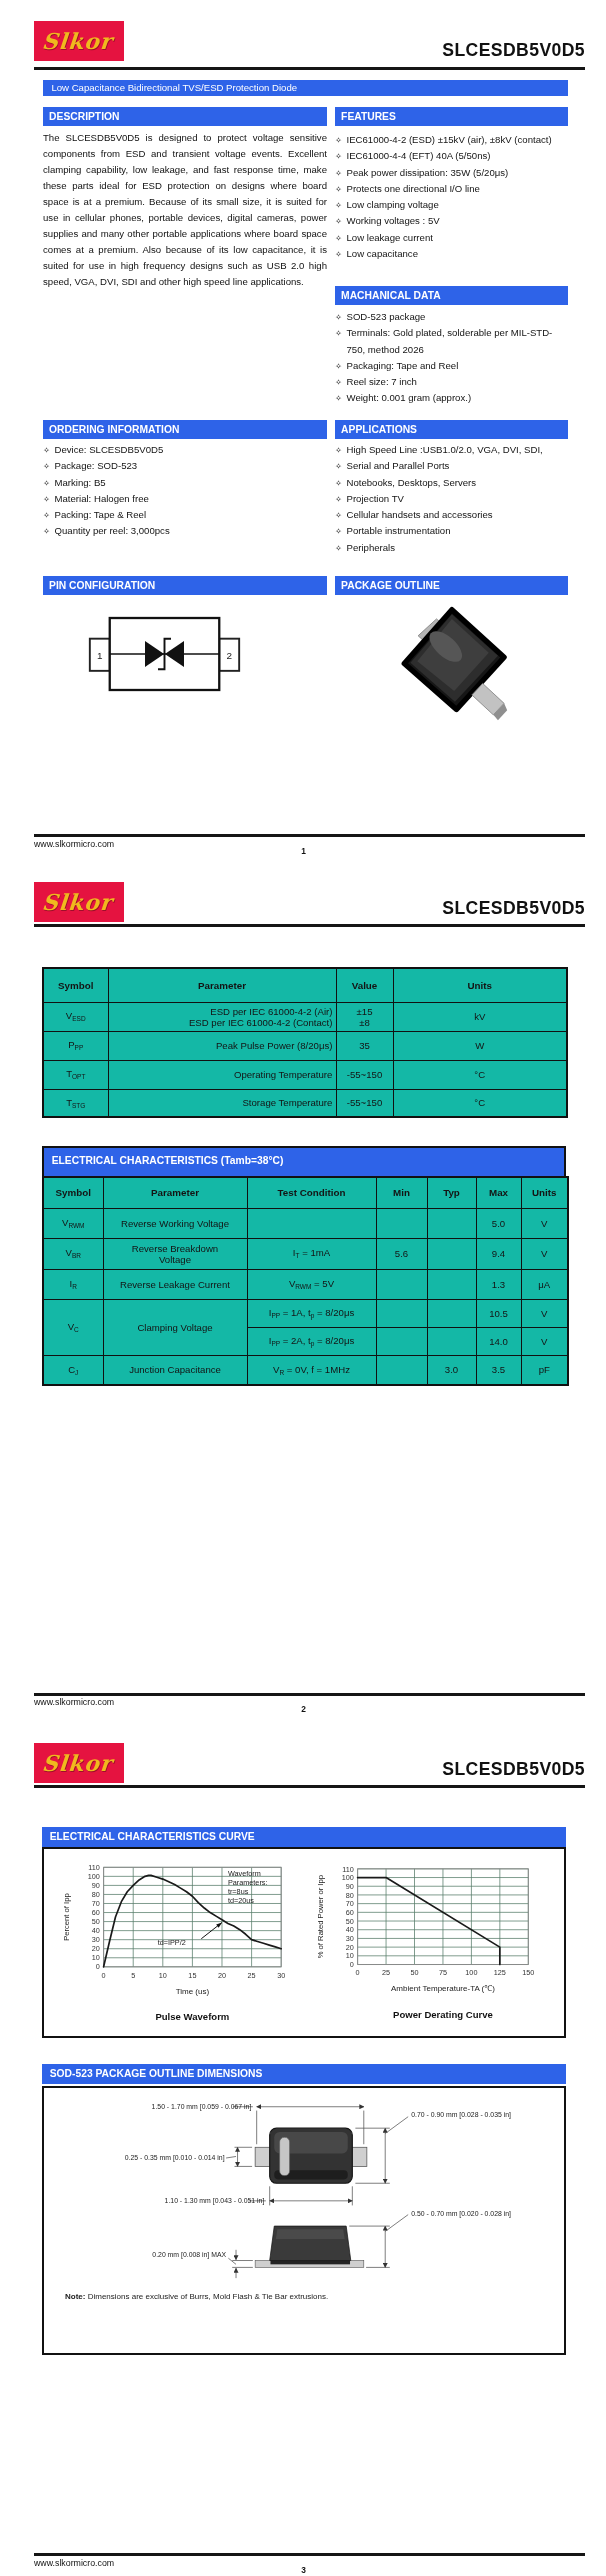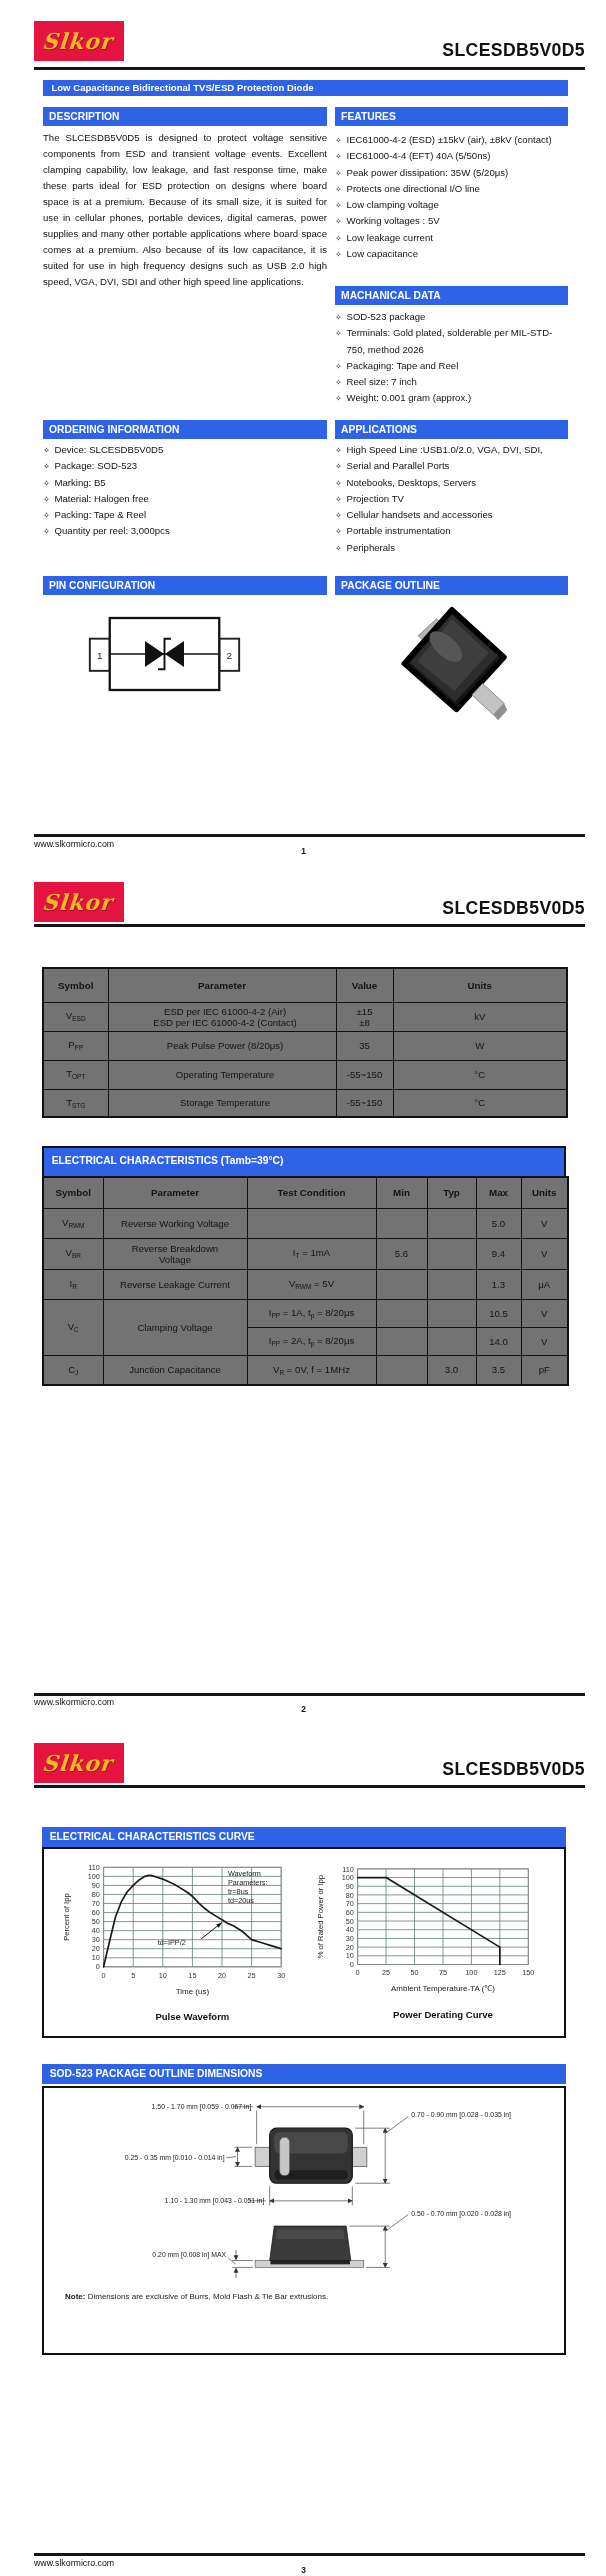--- a/index.html
+++ b/index.html
@@ -5,32 +5,32 @@
   *{margin:0;padding:0;box-sizing:border-box}
   html,body{background:#ffffff}
   body{font-family:"Liberation Sans",sans-serif;color:#111}
   .canvas{position:relative;width:607px;height:2576px;background:#fff;overflow:hidden}
   .abs{position:absolute}
   .logo{background:#e51340;display:flex;align-items:center;justify-content:center}
   .logo .t{font-family:"DejaVu Serif",serif;font-style:italic;font-weight:bold;color:#f0b91e;
            font-size:22px;letter-spacing:0.8px;transform:skewX(-8deg);text-shadow:0.8px 0.8px 0 #9e0e2a}
   .pn{font-size:17.6px;font-weight:bold;letter-spacing:0.4px;text-align:right;white-space:nowrap}
   .hr{background:#151515}
-  .banner{background:#2e63e8;color:#fff;font-weight:bold}
+  .banner{background:#2e63e8;color:#fff;font-weight:normal}
   .banner.main{font-size:9.6px;line-height:16px;padding-left:8.4px}
   .sec{position:absolute;background:#2e63e8;color:#fff;font-weight:bold;font-size:10.3px;line-height:19px;height:19px;padding-left:6.1px}
   .desc{font-size:9.6px;line-height:16px;text-align:justify}
   .desc p{margin:0}
   .list .li{position:relative;font-size:9.6px;line-height:16.3px;padding-left:11.5px;color:#141414}
   .list .li .b{position:absolute;left:0;top:0;font-size:8.4px;color:#222}
-  table{border-collapse:collapse;table-layout:fixed;background:#737373}
+  table{border-collapse:collapse;table-layout:fixed;background:#14b8a6}
   .dtab{border:2.3px solid #111}
   .dtab th,.dtab td{border:1.2px solid #111;font-size:9.6px;text-align:center;vertical-align:middle;padding:1.5px 3.1px;color:#141414}
   .dtab th{font-weight:bold;font-size:9.8px}
-  .dtab td.pl{text-align:center;padding-left:9.2px}
+  .dtab td.pl{text-align:right;padding-left:9.2px}
   .sb{font-size:6.5px;vertical-align:-2.3px}
   .eban{background:#2e63e8;color:#fff;font-weight:bold;font-size:10.3px;line-height:26px;padding-left:7.7px;border:2.3px solid #111;border-bottom:none}
   .box{border:2.3px solid #111;background:#fff}
   .site{font-size:8.8px;color:#111}
   .pgnum{font-size:8.4px;font-weight:bold;text-align:center;width:100%}
   .note{font-size:8px;color:#222}
   .note b{font-weight:bold}
 </style>
 </head>
 <body>
@@ -178,21 +178,21 @@
             <div>Storage Temperature</div>
           </td>
           <td>
             <div>-55~150</div>
           </td>
           <td>°C</td>
         </tr>
       </tbody>
     </table>
 
-  <div class="abs eban" style="left:42px;top:1146px;width:524px;height:31px">ELECTRICAL CHARACTERISTICS (Tamb=39°C)</div>
+  <div class="abs eban" style="left:42px;top:1146px;width:524px;height:31px">ELECTRICAL CHARACTERISTICS (Tamb=38°C)</div>
   <table class="abs dtab" id="t2" style="left:42px;top:1176px;width:524px">
     <colgroup>
         <col style="width:60px">
         <col style="width:144px">
         <col style="width:129px">
         <col style="width:51px">
         <col style="width:49px">
         <col style="width:45px">
         <col style="width:47px">
       </colgroup>

